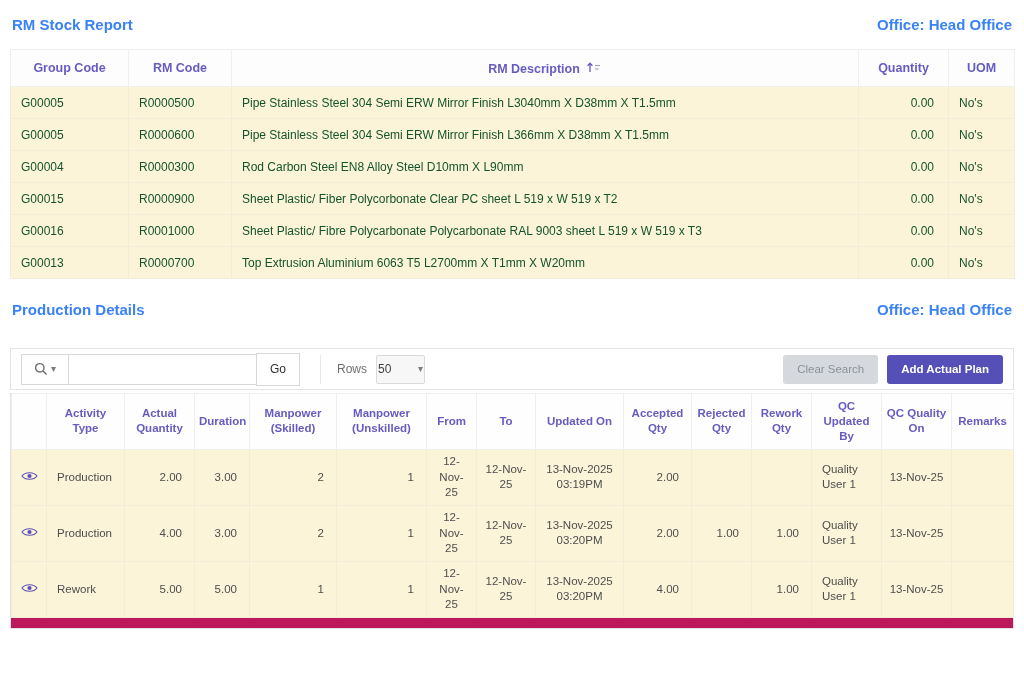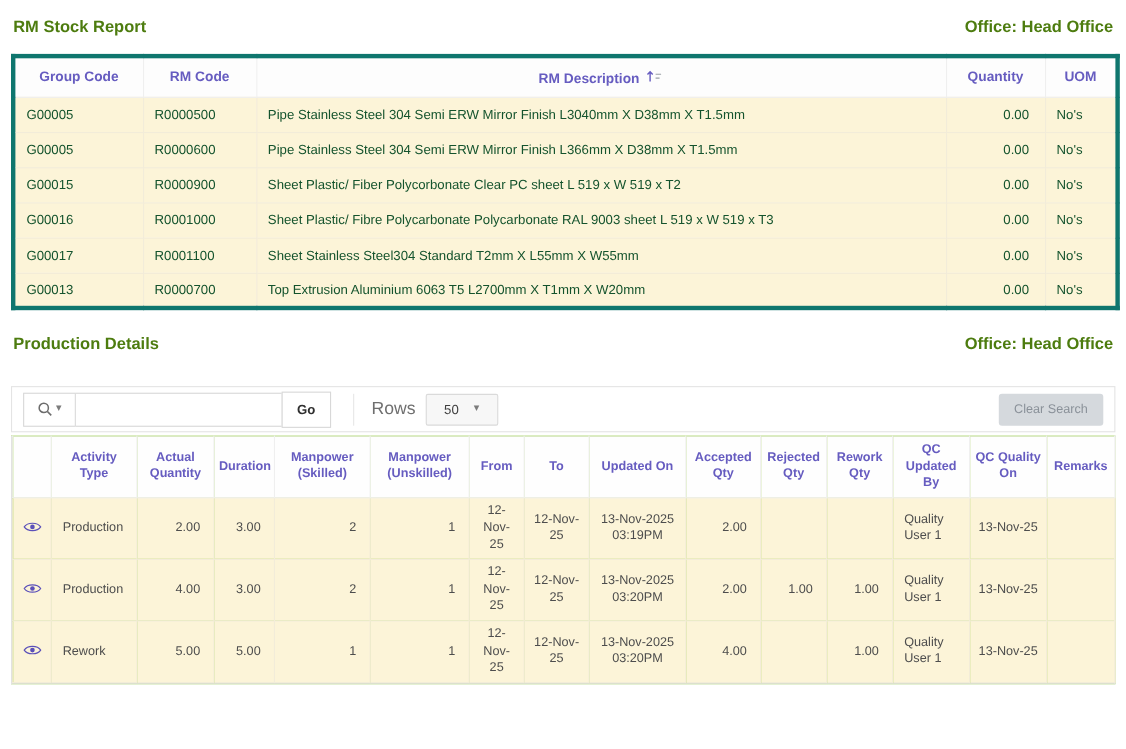--- a/index.html
+++ b/index.html
@@ -6,26 +6,26 @@
   html,body { margin:0; padding:0; }
   body {
     width:1024px; height:681px; overflow:hidden;
     background:#fff; color:#4d4d4d;
     font-family:"Liberation Sans", sans-serif;
   }
   .page { padding:10px; }
 
   .sec-head { display:flex; justify-content:space-between; align-items:center; margin:6px 2px 16px; }
   .sec-head.second { margin:22px 2px 30px; }
-  .sec-title, .office { font-size:15px; font-weight:bold; color:#4d7c0f; }
+  .sec-title, .office { font-size:15px; font-weight:bold; color:#3b82f6; }
 
   table { border-collapse:collapse; table-layout:fixed; width:1004px; }
 
   
-  .tbl1 { border:4px solid #0f766e; }
+  .tbl1 { border:1px solid #0f766e; }
   .tbl1 th {
     height:37px; background:#fdfdfd; border:1px solid #efefef;
     color:#665cc0; font-size:12.5px; font-weight:bold; text-align:center; padding:4px 6px;
   }
   .tbl1 td {
     height:32px; background:#fcf4d8; border:1px solid #f2ecd9;
     font-size:12px; color:#14532d; padding:4px 10px;
   }
   .al { text-align:left; } .ar { text-align:right; } .ac { text-align:center; }
   .tbl1 td.ar { padding-right:14px; }
@@ -42,44 +42,44 @@
     width:48px; height:31px; border:1px solid #d8d8d8; background:#fff;
     display:flex; align-items:center; justify-content:center; gap:3px; cursor:pointer;
   }
   .chev { font-size:10px; color:#7c7c7c; line-height:1; }
   .search-input {
     width:188px; height:31px; border:1px solid #d8d8d8; border-left:none;
     padding:0 7px; font-size:12px; font-family:"Liberation Sans",sans-serif; outline:none;
   }
   .go-btn {
     height:33px; padding:0 13px; border:1px solid #d8d8d8; background:#fff;
-    font-weight:bold; font-size:12px; color:#2f2f2f; margin-left:-1px; cursor:pointer;
+    font-weight:normal; font-size:12px; color:#2f2f2f; margin-left:-1px; cursor:pointer;
     font-family:"Liberation Sans",sans-serif;
   }
   .rows-group { display:flex; align-items:center; gap:9px; margin-left:20px; padding-left:16px; border-left:1px solid #e7e7e7; }
-  .rows-label { color:#6f6f6f; font-size:16px; }
+  .rows-label { color:#6f6f6f; font-size:12px; }
   .rows-select {
-    width:66px; height:29px; border:1px solid #dadada; background:#f7f7f7; border-radius:2px;
-    display:flex; align-items:center; justify-content:space-between; padding:0 16px;
+    width:49px; height:29px; border:1px solid #dadada; background:#f7f7f7; border-radius:2px;
+    display:flex; align-items:center; justify-content:space-between; padding:0 1px;
     font-size:12px; color:#3f3f3f; cursor:pointer;
   }
   .tb-right { display:flex; align-items:flex-end; gap:9px; }
   .btn-clear {
     height:29px; padding:0 14px; border:none; border-radius:3px;
     background:#d5d9dd; color:#8a9199; font-size:11.5px; cursor:pointer;
     font-family:"Liberation Sans",sans-serif;
   }
   .btn-add {
     height:29px; padding:0 14px; border:none; border-radius:3px;
     background:#554fb8; color:#fff; font-size:11.5px; font-weight:bold; cursor:pointer;
     font-family:"Liberation Sans",sans-serif;
   }
 
   
-  .tbl2wrap { border:1px solid #e2e2e2; border-top:none; width:1004px; background:#84cc16; }
+  .tbl2wrap { border:1px solid #e2e2e2; border-top:none; width:1004px; padding-bottom:10px; background:#be185d; }
   .tbl2 { width:1002px; }
   .tbl2 th {
     height:52px; background:#fefefe; border:1px solid #efefef;
     color:#665cc0; font-size:11.5px; font-weight:bold; text-align:center;
     padding:5px 4px; line-height:1.3;
   }
   .tbl2 td {
     height:56px; background:#fcf4d8; border:1px solid #f2ecd9;
     font-size:11.5px; color:#4d4d4d; padding:4px 6px; line-height:1.35;
   }
@@ -129,37 +129,37 @@
         <td class="al">No's</td>
       </tr>
       <tr>
         <td class="al">G00005</td>
         <td class="al">R0000600</td>
         <td class="al">Pipe Stainless Steel 304 Semi ERW Mirror Finish L366mm X D38mm X T1.5mm</td>
         <td class="ar">0.00</td>
         <td class="al">No's</td>
       </tr>
       <tr>
+        <td class="al">G00004</td>
+        <td class="al">R0000300</td>
+        <td class="al">Rod Carbon Steel EN8 Alloy Steel D10mm X L90mm</td>
+        <td class="ar">0.00</td>
+        <td class="al">No's</td>
+      </tr>
+      <tr>
         <td class="al">G00015</td>
         <td class="al">R0000900</td>
         <td class="al">Sheet Plastic/ Fiber Polycorbonate Clear PC sheet L 519 x W 519 x T2</td>
         <td class="ar">0.00</td>
         <td class="al">No's</td>
       </tr>
       <tr>
         <td class="al">G00016</td>
         <td class="al">R0001000</td>
         <td class="al">Sheet Plastic/ Fibre Polycarbonate Polycarbonate RAL 9003 sheet L 519 x W 519 x T3</td>
-        <td class="ar">0.00</td>
-        <td class="al">No's</td>
-      </tr>
-      <tr>
-        <td class="al">G00017</td>
-        <td class="al">R0001100</td>
-        <td class="al">Sheet Stainless Steel304 Standard T2mm X L55mm X W55mm</td>
         <td class="ar">0.00</td>
         <td class="al">No's</td>
       </tr>
       <tr>
         <td class="al">G00013</td>
         <td class="al">R0000700</td>
         <td class="al">Top Extrusion Aluminium 6063 T5 L2700mm X T1mm X W20mm</td>
         <td class="ar">0.00</td>
         <td class="al">No's</td>
       </tr>
@@ -185,20 +185,21 @@
       <div class="rows-group">
         <span class="rows-label">Rows</span>
         <div class="rows-select">
           <span>50</span>
           <span class="chev">▾</span>
         </div>
       </div>
     </div>
     <div class="tb-right">
       <button class="btn-clear">Clear Search</button>
+      <button class="btn-add">Add Actual Plan</button>
     </div>
   </div>
 
   <div class="tbl2wrap">
   <table class="tbl2">
     <colgroup>
       <col style="width:35px">
           <col style="width:78px">
           <col style="width:70px">
           <col style="width:55px">

